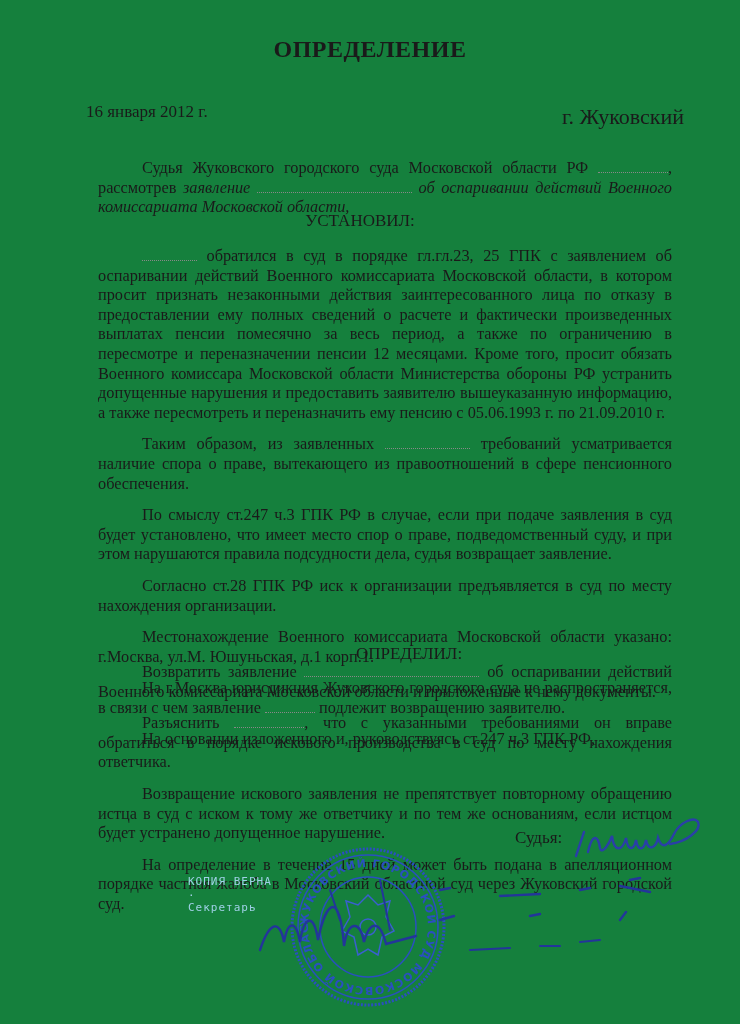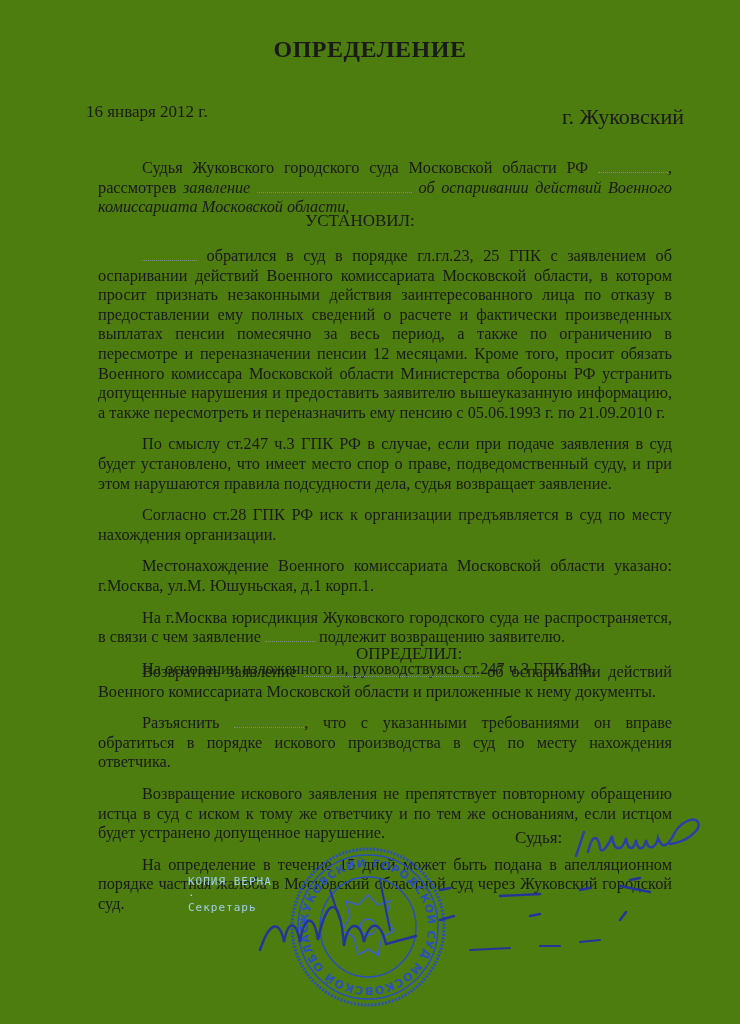--- a/index.html
+++ b/index.html
@@ -1,18 +1,18 @@
 <!DOCTYPE html>
 <html><head>
 <meta charset="utf-8">
 <style>
   html, body { margin: 0; padding: 0; background: #ffffff; }
   body { width: 740px; height: 1024px; position: relative; overflow: hidden;
          font-family: "Liberation Serif", serif; color: #1a1a1a; }
-  .page { position: absolute; left: 0; top: 0; width: 740px; height: 1024px; background: #4d7c0f; }
+  .page { position: absolute; left: 0; top: 0; width: 740px; height: 1024px; background: #15803d; }
   .title { position: absolute; top: 36px; left: 0; width: 740px; text-align: center;
            font-weight: bold; font-size: 24px; letter-spacing: 0.5px; }
   .subtitle { position: absolute; top: 64px; left: 0; width: 740px; text-align: center;
               font-weight: bold; font-size: 15px; }
   .date { position: absolute; top: 102px; left: 86px; font-size: 17px; }
   .city { position: absolute; top: 104px; right: 56px; font-size: 22px; }
   .body { position: absolute; left: 86px; width: 598px; font-size: 16.3px; line-height: 19.6px; }
   .p { text-align: justify; text-indent: 44px; margin: 12px; }
   .it { font-style: italic; }
   .red { display: inline-block; border-bottom: 1px dotted #888; color: transparent;
@@ -52,20 +52,25 @@
   </div>
 
   <div class="h1">
     <p class="heading">УСТАНОВИЛ:</p>
   </div>
 
   <div class="body b2">
     <p class="p">
       <span class="red" style="width:55px"></span>
       <span>обратился в суд в порядке гл.гл.23, 25 ГПК с заявлением об оспаривании действий Военного комиссариата Московской области, в котором просит признать незаконными действия заинтересованного лица по отказу в предоставлении ему полных сведений о расчете и фактически произведенных выплатах пенсии помесячно за весь период, а также по ограничению в пересмотре и переназначении пенсии 12 месяцами. Кроме того, просит обязать Военного комиссара Московской области Министерства обороны РФ устранить допущенные нарушения и предоставить заявителю вышеуказанную информацию, а также пересмотреть и переназначить ему пенсию с 05.06.1993 г. по 21.09.2010 г.</span>
+    </p>
+    <p class="p">
+      <span>Таким образом, из заявленных</span>
+      <span class="red" style="width:85px"></span>
+      <span>требований усматривается наличие спора о праве, вытекающего из правоотношений в сфере пенсионного обеспечения.</span>
     </p>
     <p class="p">По смыслу ст.247 ч.3 ГПК РФ в случае, если при подаче заявления в суд будет установлено, что имеет место спор о праве, подведомственный суду, и при этом нарушаются правила подсудности дела, судья возвращает заявление.</p>
     <p class="p">Согласно ст.28 ГПК РФ иск к организации предъявляется в суд по месту нахождения организации.</p>
     <p class="p">Местонахождение Военного комиссариата Московской области указано: г.Москва, ул.М. Юшуньская, д.1 корп.1.</p>
     <p class="p">
       <span>На г.Москва юрисдикция Жуковского городского суда не распространяется, в связи с чем заявление</span>
       <span class="red" style="width:50px"></span>
       <span>подлежит возвращению заявителю.</span>
     </p>
     <p class="p">На основании изложенного и, руководствуясь ст.247 ч.3 ГПК РФ,</p>

